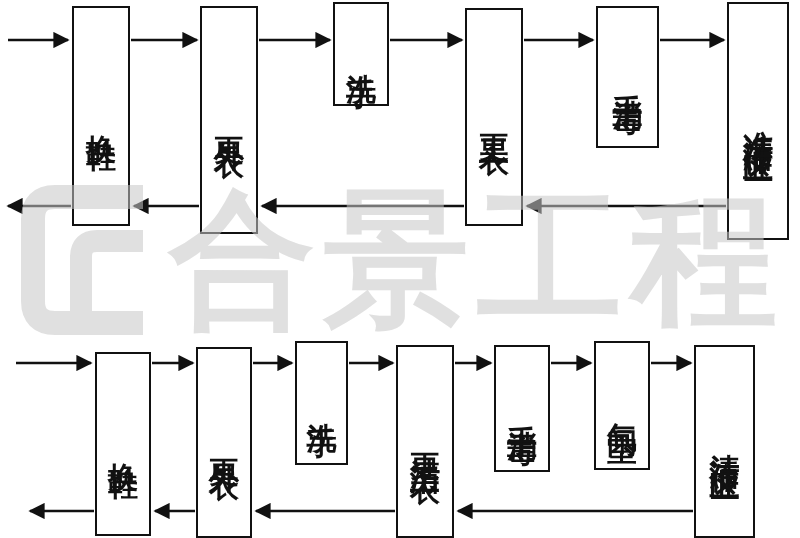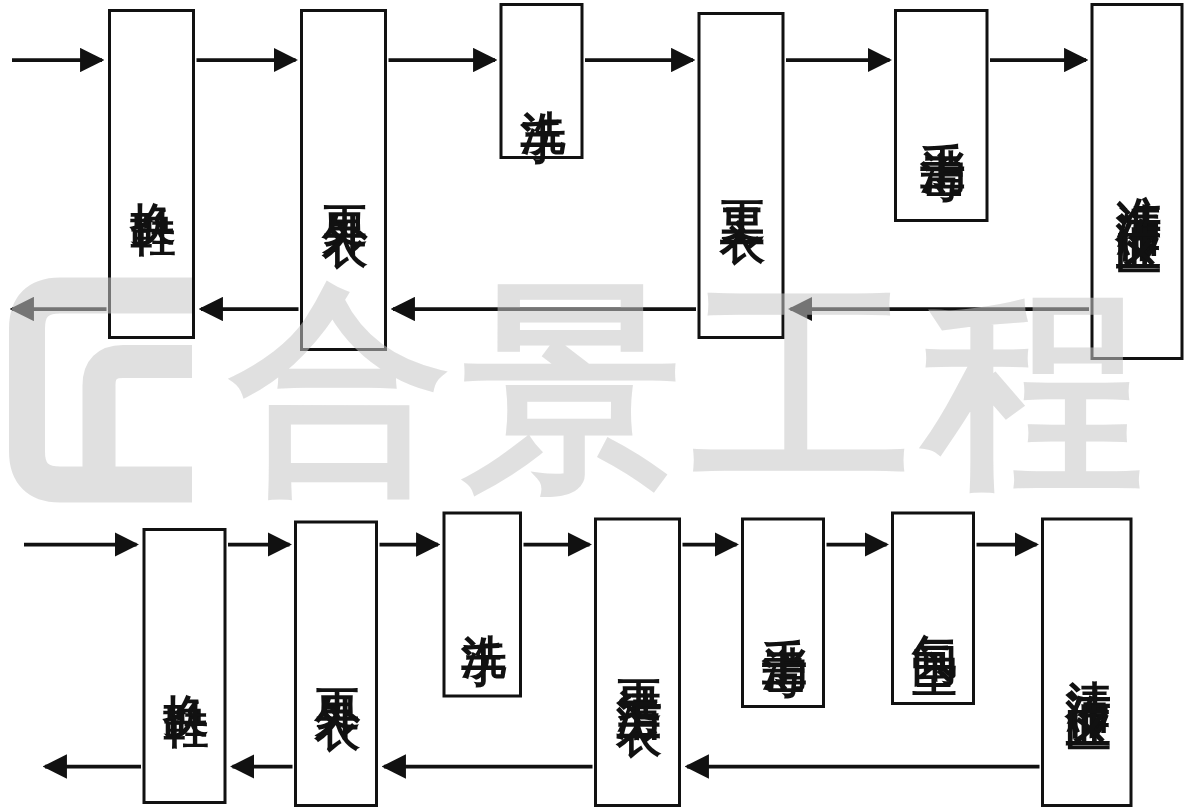--- a/index.html
+++ b/index.html
@@ -18,21 +18,21 @@
     font-size:30px;font-weight:bold;letter-spacing:5px;color:#111;line-height:1;
   }
   .caption{
     position:absolute;left:52px;top:256px;width:730px;z-index:2;
     display:flex;align-items:baseline;gap:26px;
     font-size:31px;font-weight:bold;color:#111;white-space:nowrap;
   }
   .caption .title{letter-spacing:3px;}
   .watermark{
     position:absolute;left:0;top:166px;width:800px;height:188px;z-index:5;
-    display:flex;align-items:center;opacity:0.55;pointer-events:none;color:#c7c7c7;
+    display:flex;align-items:center;opacity:0.55;pointer-events:none;color:#c7c7c7;justify-content:center;
   }
   .watermark-text{
     font-size:146px;font-weight:bold;letter-spacing:8px;line-height:1;white-space:nowrap;
     font-family:"Liberation Sans","DejaVu Sans",sans-serif;
   }
   .wm-logo{flex:0 0 auto;margin-right:4px;}
 </style>
 </head>
 <body>
 

